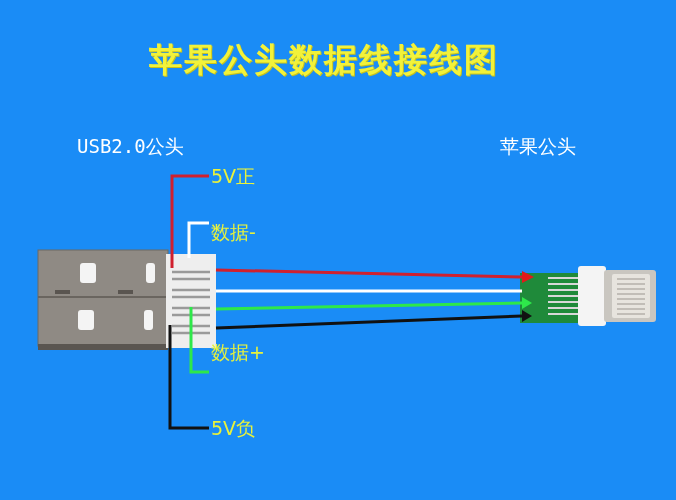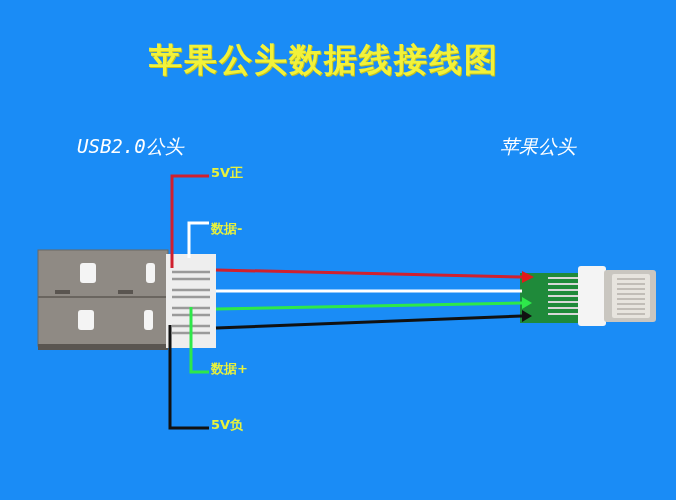--- a/index.html
+++ b/index.html
@@ -10,26 +10,26 @@
     position: relative;
   }
   .title {
     position: absolute; left: 0; top: 38px; width: 648px;
     text-align: center; font-size: 33px; font-weight: bold;
     color: #f2f23a; letter-spacing: 2px;
     font-family: "DejaVu Serif", serif;
     text-shadow: 1px 1px 0 #c9c21a;
   }
   .hdr {
-    position: absolute; color: #ffffff; font-size: 19px; font-style: italic;
+    position: absolute; color: #ffffff; font-size: 19px;
   }
   .hdr.left { left: 77px; top: 134px; font-family: "DejaVu Sans Mono", monospace; }
   .hdr.right { left: 500px; top: 134px; }
   .lbl {
-    position: absolute; color: #e8f23c; font-size: 13px; font-weight: bold;
+    position: absolute; color: #e8f23c; font-size: 19px;
   }
   svg.wires { position: absolute; left: 0; top: 0; }
 </style>
 </head>
 <body>
 
 <div class="title">苹果公头数据线接线图</div>
 <div class="hdr left">USB2.0公头</div>
 <div class="hdr right">苹果公头</div>
 
@@ -96,14 +96,14 @@
   <line x1="216" y1="309" x2="522" y2="303" stroke="#2ee84a" stroke-width="3"></line>
   <polygon points="522,297 532,303 522,309" fill="#2ee84a"></polygon>
 
   <polyline points="170,325 170,428 209,428" fill="none" stroke="#111111" stroke-width="3"></polyline>
   <line x1="216" y1="328" x2="522" y2="316" stroke="#111111" stroke-width="3"></line>
   <polygon points="522,310 532,316 522,322" fill="#111111"></polygon>
 </svg>
 
 <div class="lbl" style="left:211px; top:164px;">5V正</div>
 <div class="lbl" style="left:211px; top:220px;">数据-</div>
-<div class="lbl" style="left:211px; top:360px;">数据+</div>
+<div class="lbl" style="left:211px; top:340px;">数据+</div>
 <div class="lbl" style="left:211px; top:416px;text-align:center;">5V负</div>
 
 </body></html>

